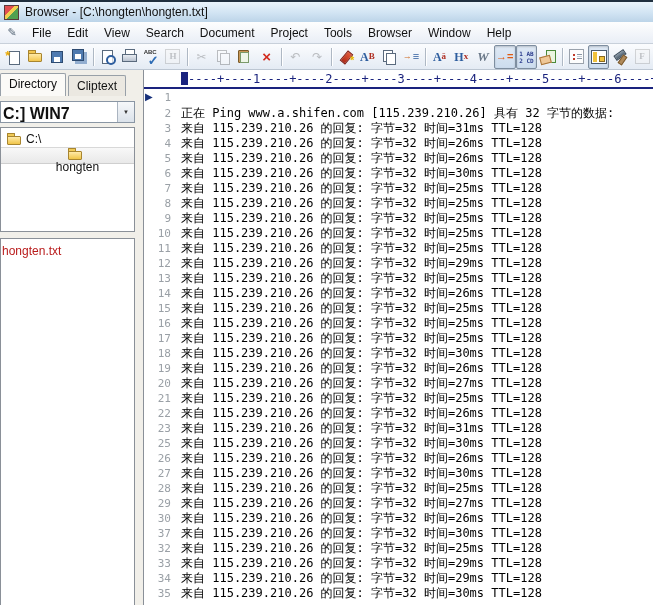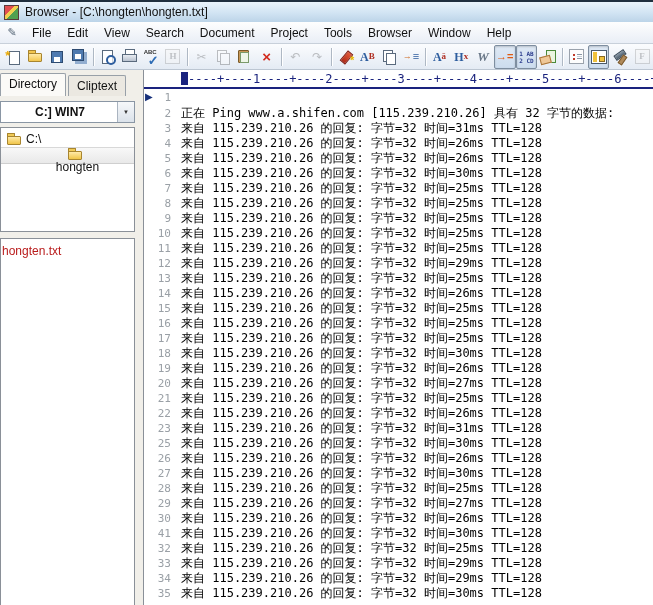--- a/index.html
+++ b/index.html
@@ -72,21 +72,21 @@
   .hammer::before{content:"";position:absolute;left:2px;top:3px;width:10px;height:4px;background:linear-gradient(#8a9aa8,#4a5a68);border:1px solid #3a4a58;transform:rotate(-35deg);}
   .hammer::after{content:"";position:absolute;left:8px;top:6px;width:3px;height:8px;background:#b08a5a;border:1px solid #7a5a30;transform:rotate(35deg);}
   
   .main{display:flex;height:539px;background:#f1efe9;}
   .sidebar{width:140px;display:flex;flex-direction:column;background:#f1efe9;box-sizing:border-box;}
   .tabs{display:flex;align-items:flex-end;height:26px;padding-left:0;}
   .tab{font-size:12px;color:#111;padding:3px 8px 3px 8px;border:1px solid #98a0a8;border-bottom:none;
        background:#ebe8e1;border-radius:2px 2px 0 0;margin-right:2px;}
   .tab.active{background:#fbfaf7;padding-bottom:5px;}
   .combo{height:20px;margin:5px 5px 0 0;border:1px solid #8a96a4;background:#fff;display:flex;align-items:stretch;}
-  .combo-text{flex:1;font-size:12px;font-weight:bold;color:#111;padding:3px 0 12px 2px;white-space:nowrap;overflow:hidden;text-align:center;}
+  .combo-text{flex:1;font-size:16px;font-weight:bold;color:#111;padding:3px 0 12px 2px;white-space:nowrap;overflow:hidden;}
   .combo-btn{width:16px;border-left:1px solid #aab4c0;background:linear-gradient(#f6f8fa,#dbe2ea);
              display:flex;align-items:center;justify-content:center;font-size:6px;color:#333;}
   .panel{border:1px solid #8a9098;background:#fff;margin-right:5px;overflow:hidden;}
   .tree-panel{height:101px;margin-top:4px;padding-top:2px;}
   .files-panel{flex:1;margin-top:6px;margin-bottom:0;padding-top:5px;}
   .tree-row{height:17px;display:flex;align-items:center;font-size:12px;color:#111;white-space:nowrap;}
   .tree-row.sel{background:linear-gradient(#f8f8f8,#e9e9e9);border-top:1px solid #d8d8d8;border-bottom:1px solid #cfcfcf;height:15px;flex-direction:column;}
   .tree-folder{width:15px;height:12px;position:relative;margin-right:4px;flex:none;}
   .tree-folder::before{content:"";position:absolute;left:0;top:0;width:6px;height:3px;background:#f0ca56;border:1px solid #a8852f;border-bottom:none;border-radius:1px 1px 0 0;}
   .tree-folder::after{content:"";position:absolute;left:0;top:3px;width:14px;height:9px;background:linear-gradient(#ffeaa8,#f0c549);border:1px solid #a8852f;border-radius:1px;box-sizing:border-box;}
@@ -286,21 +286,21 @@
             <div class="line"><span class="ln">20</span><span class="lt">来自 115.239.210.26 的回复: 字节=32 时间=27ms TTL=128</span></div>
             <div class="line"><span class="ln">21</span><span class="lt">来自 115.239.210.26 的回复: 字节=32 时间=25ms TTL=128</span></div>
             <div class="line"><span class="ln">22</span><span class="lt">来自 115.239.210.26 的回复: 字节=32 时间=26ms TTL=128</span></div>
             <div class="line"><span class="ln">23</span><span class="lt">来自 115.239.210.26 的回复: 字节=32 时间=31ms TTL=128</span></div>
             <div class="line"><span class="ln">25</span><span class="lt">来自 115.239.210.26 的回复: 字节=32 时间=30ms TTL=128</span></div>
             <div class="line"><span class="ln">26</span><span class="lt">来自 115.239.210.26 的回复: 字节=32 时间=26ms TTL=128</span></div>
             <div class="line"><span class="ln">27</span><span class="lt">来自 115.239.210.26 的回复: 字节=32 时间=30ms TTL=128</span></div>
             <div class="line"><span class="ln">28</span><span class="lt">来自 115.239.210.26 的回复: 字节=32 时间=25ms TTL=128</span></div>
             <div class="line"><span class="ln">29</span><span class="lt">来自 115.239.210.26 的回复: 字节=32 时间=27ms TTL=128</span></div>
             <div class="line"><span class="ln">30</span><span class="lt">来自 115.239.210.26 的回复: 字节=32 时间=26ms TTL=128</span></div>
-            <div class="line"><span class="ln">41</span><span class="lt">来自 115.239.210.26 的回复: 字节=32 时间=30ms TTL=128</span></div>
+            <div class="line"><span class="ln">37</span><span class="lt">来自 115.239.210.26 的回复: 字节=32 时间=30ms TTL=128</span></div>
             <div class="line"><span class="ln">32</span><span class="lt">来自 115.239.210.26 的回复: 字节=32 时间=25ms TTL=128</span></div>
             <div class="line"><span class="ln">33</span><span class="lt">来自 115.239.210.26 的回复: 字节=32 时间=29ms TTL=128</span></div>
             <div class="line"><span class="ln">34</span><span class="lt">来自 115.239.210.26 的回复: 字节=32 时间=29ms TTL=128</span></div>
             <div class="line"><span class="ln">35</span><span class="lt">来自 115.239.210.26 的回复: 字节=32 时间=30ms TTL=128</span></div>
           </div>
       </div>
     </div>
 
   </div>
 </div>

